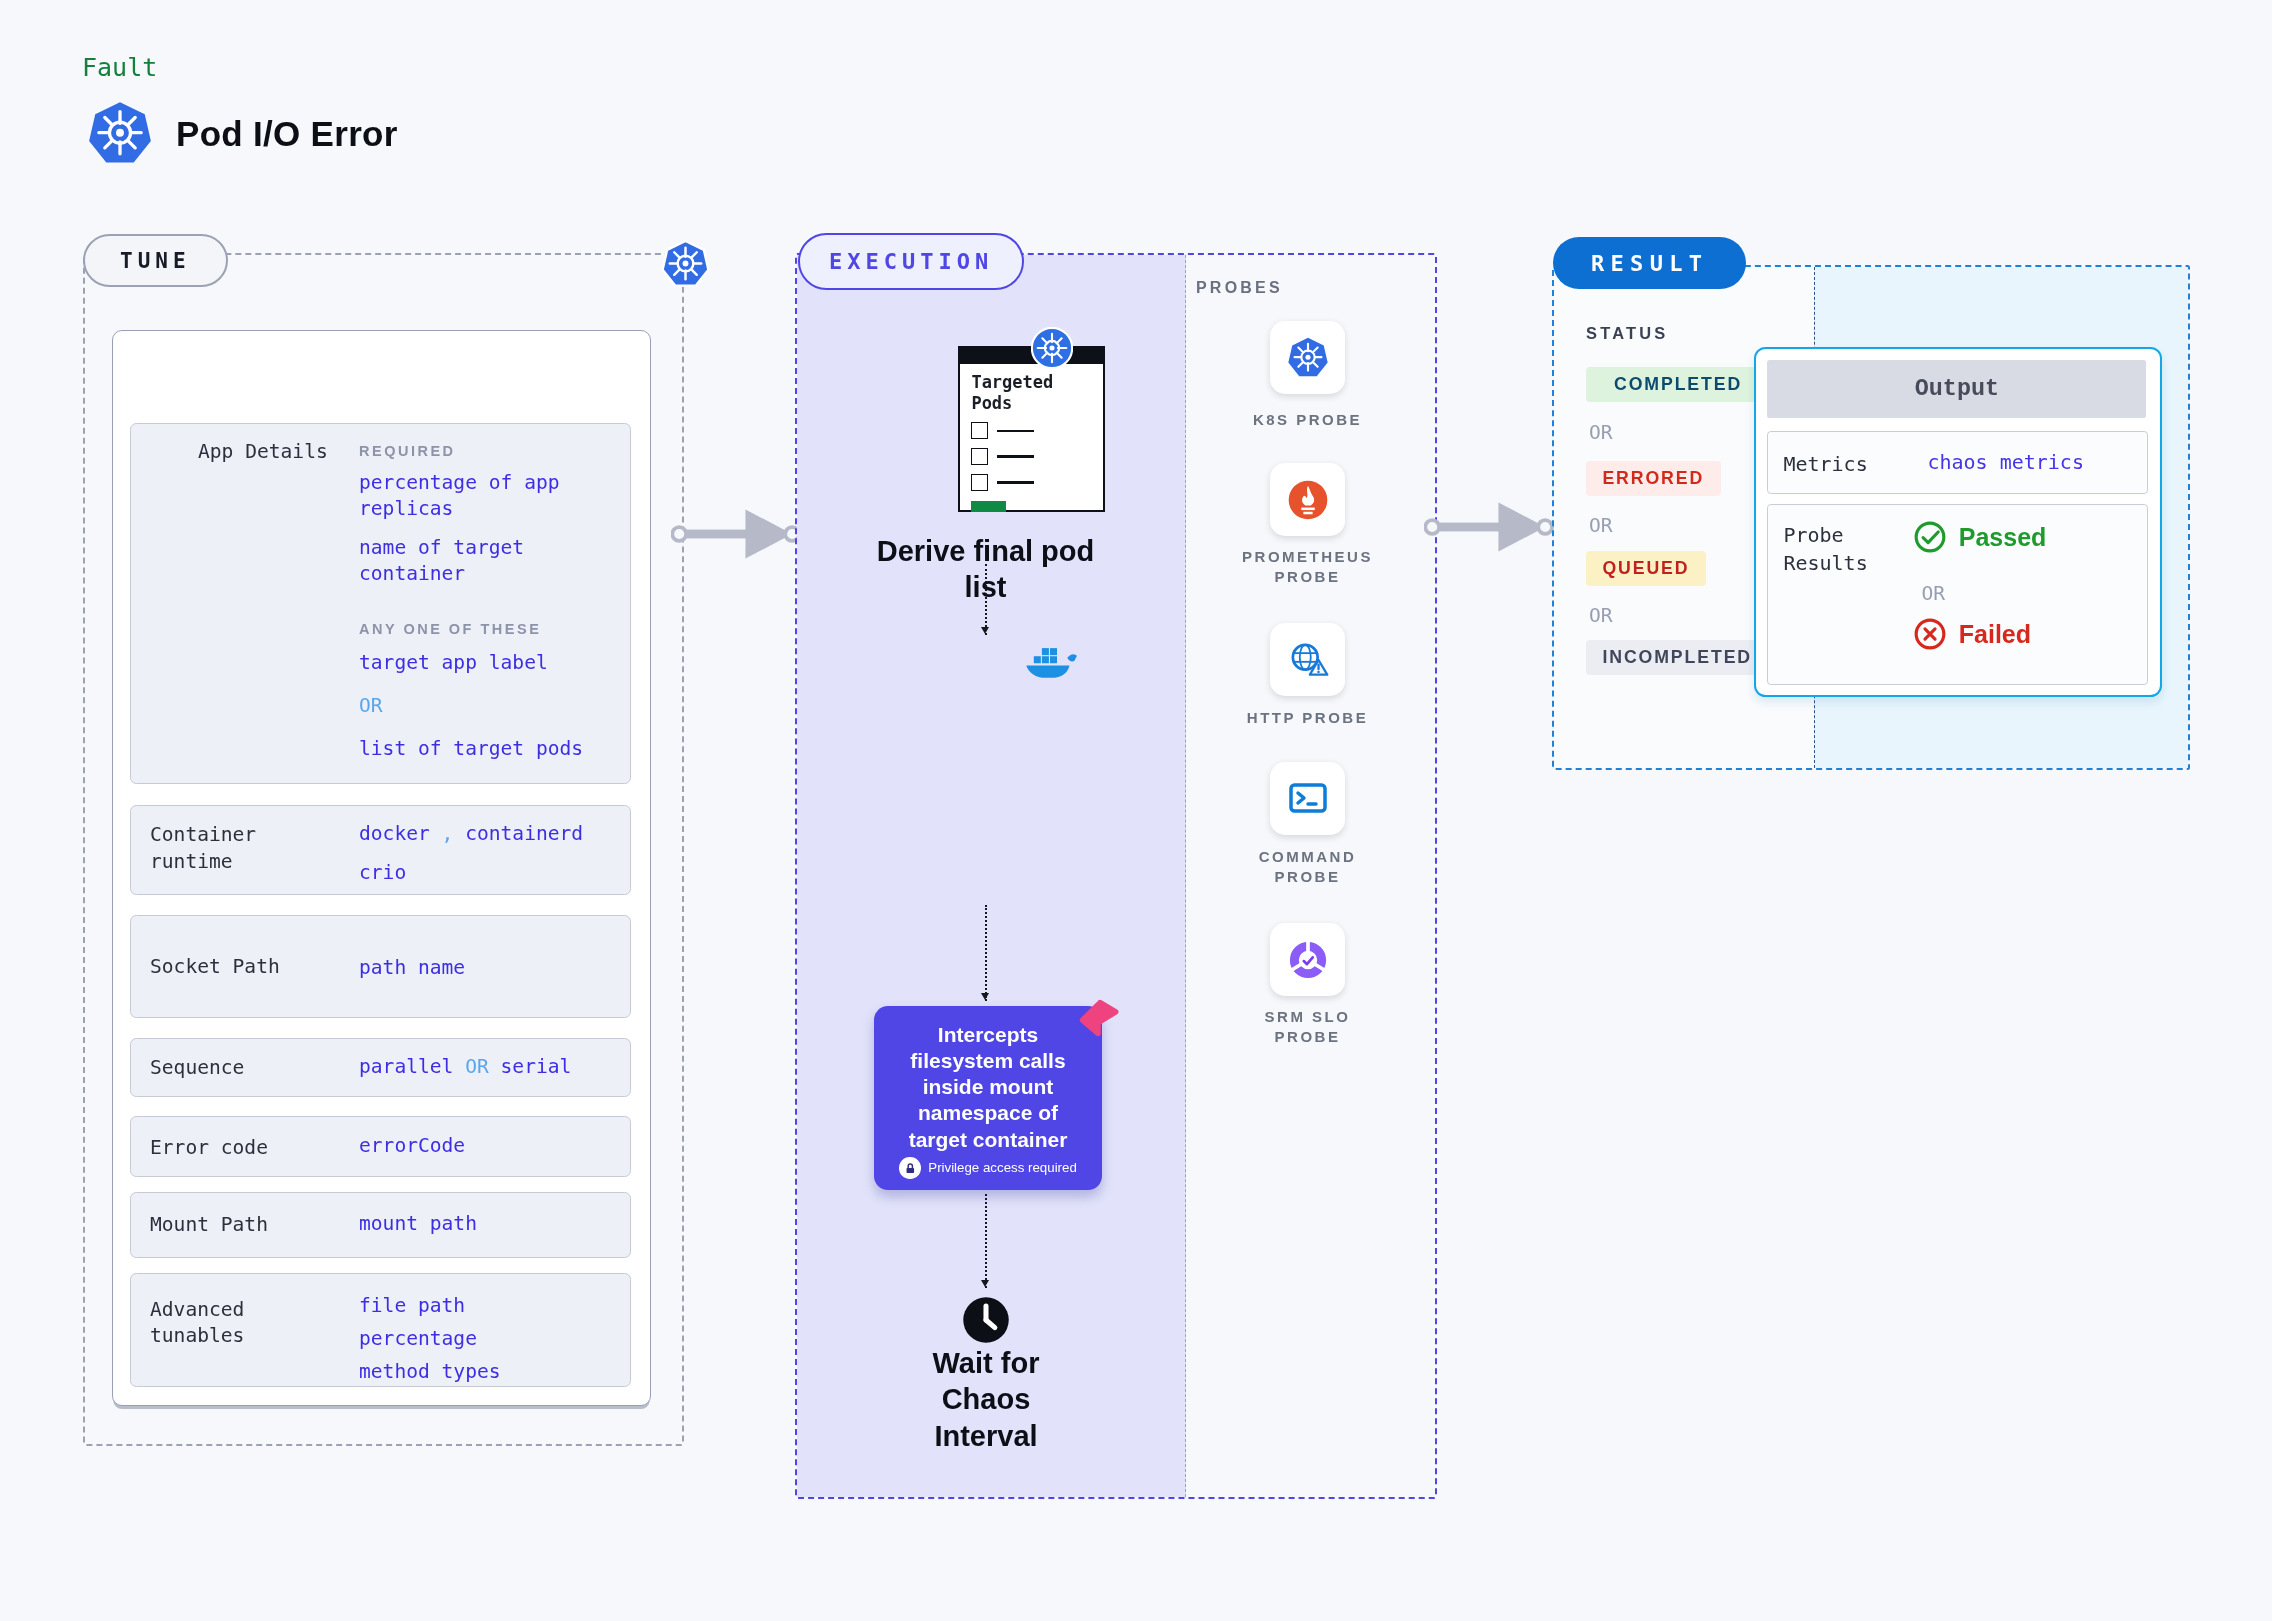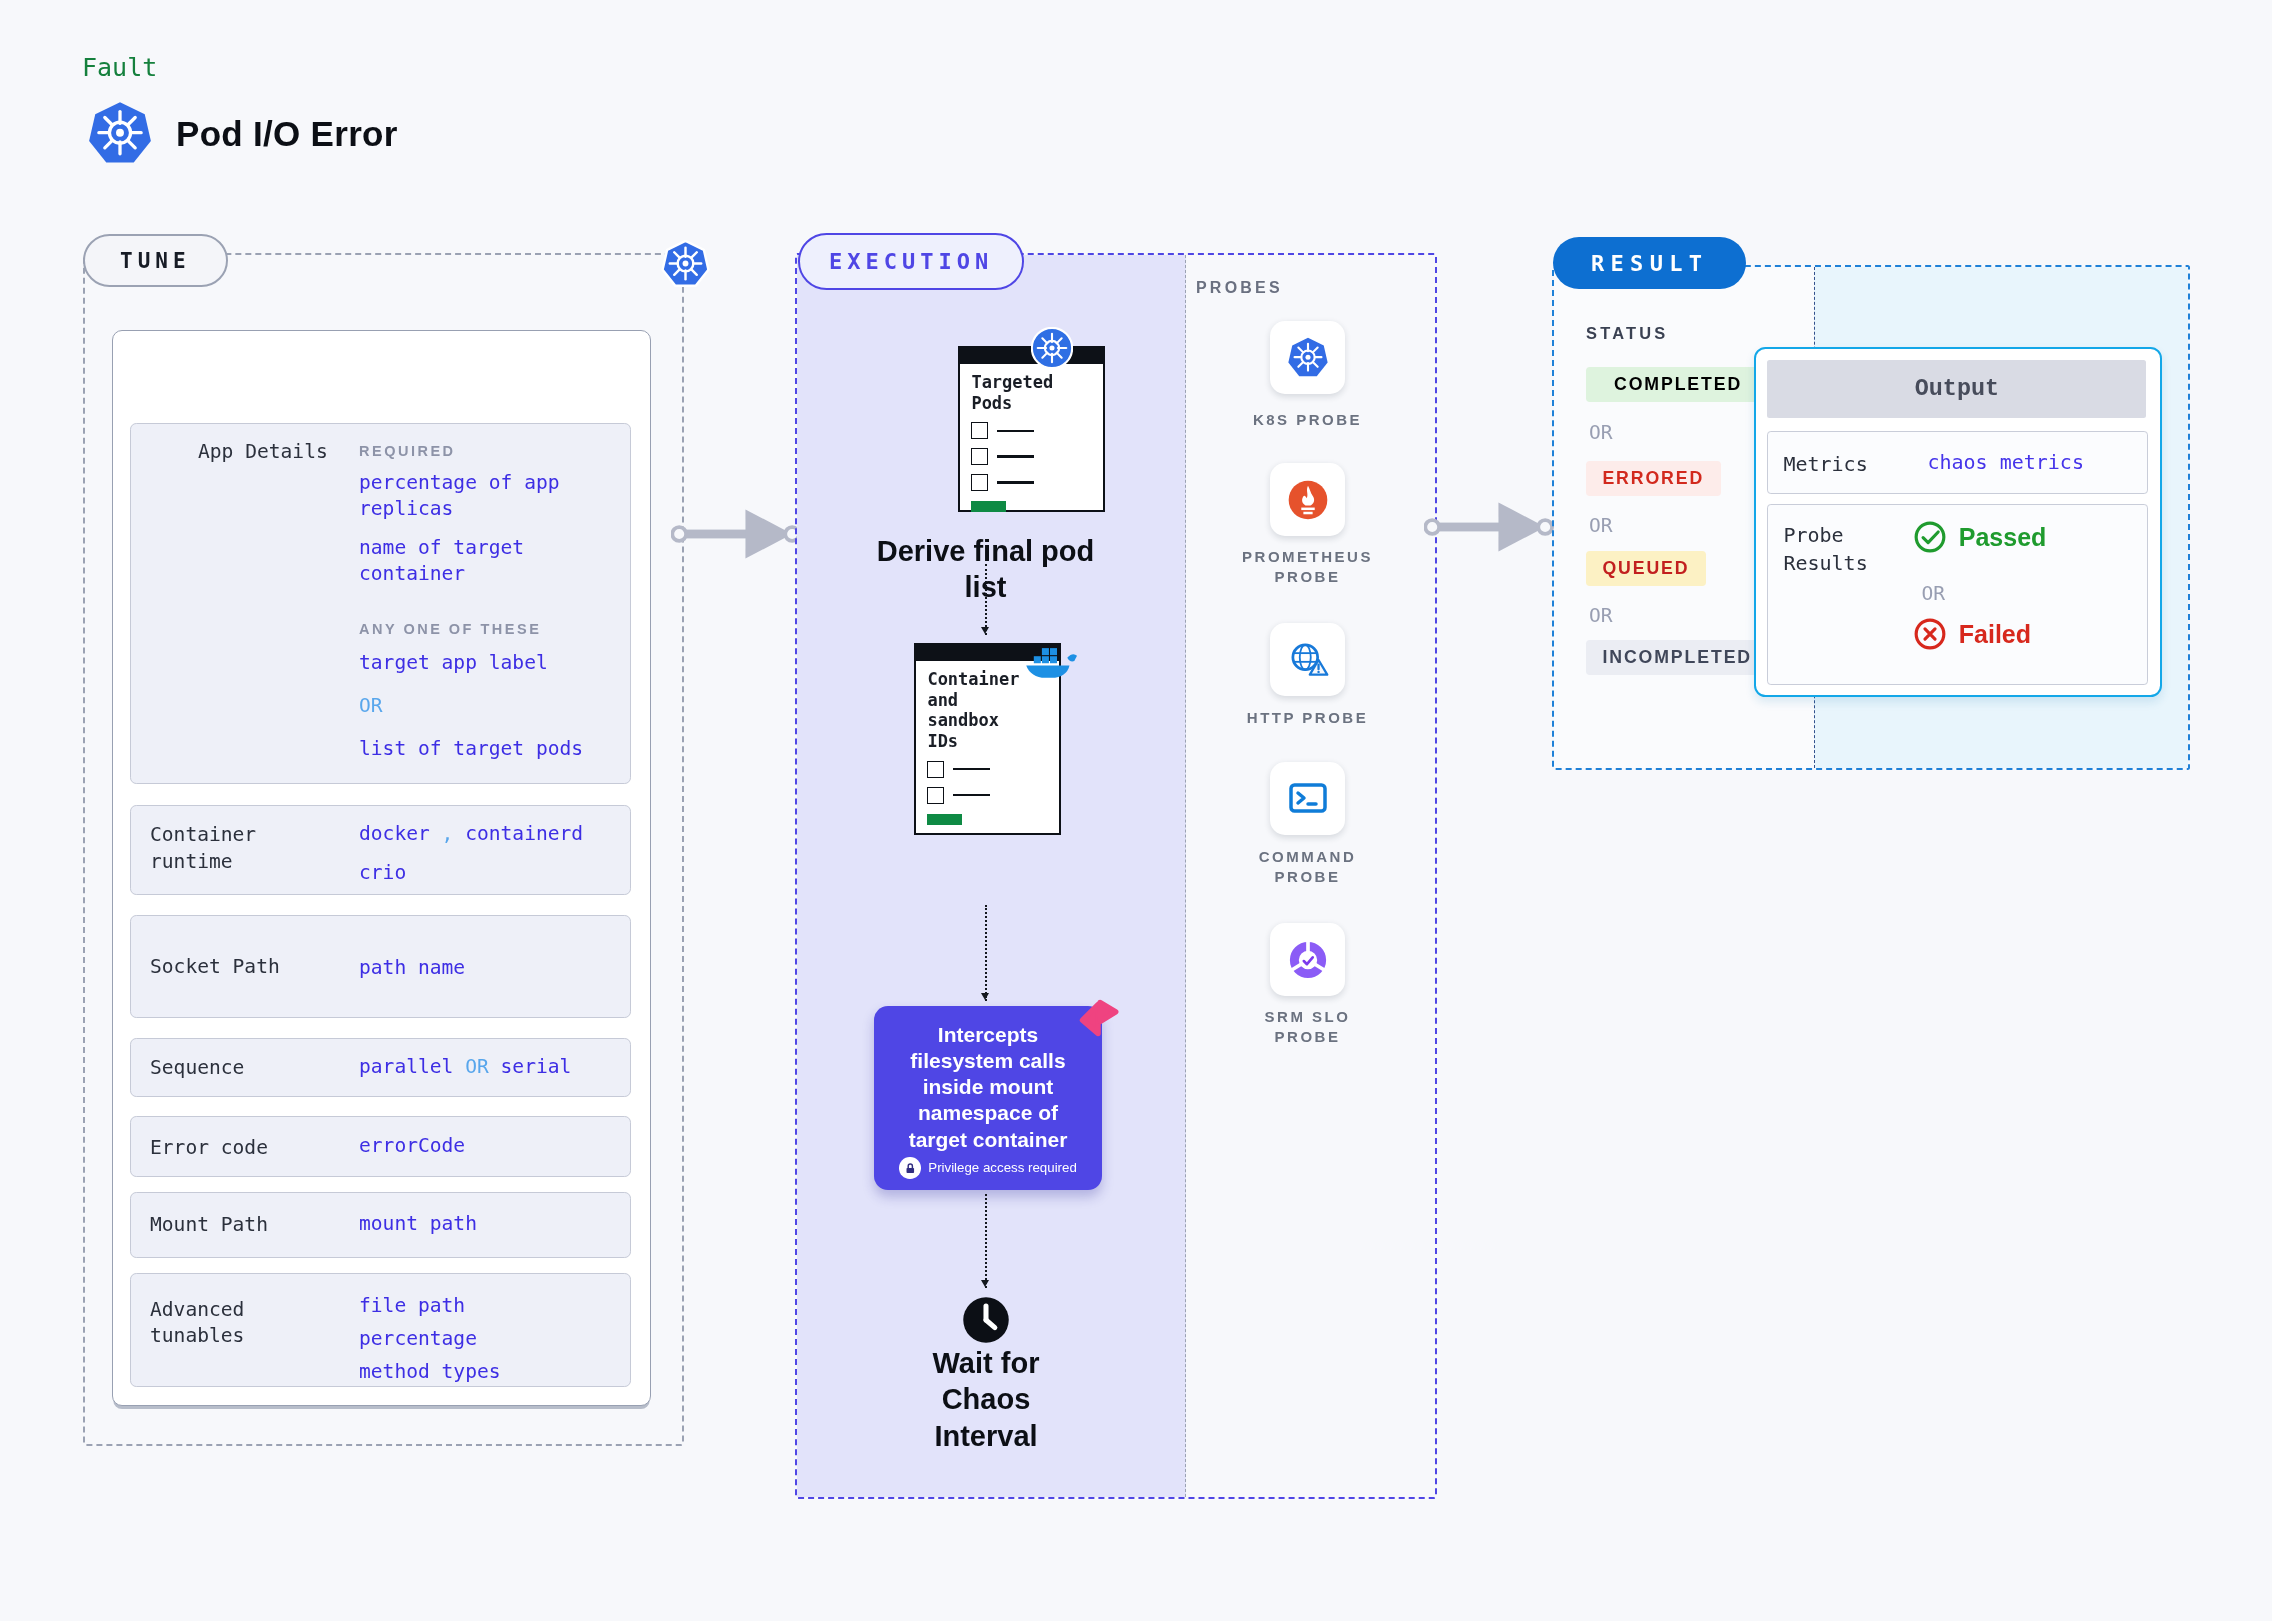--- a/index.html
+++ b/index.html
@@ -71,21 +71,21 @@
   
   .probes-heading{left:1196px;top:279px;font-weight:bold;font-size:16px;letter-spacing:3.2px;color:#6a7080;}
   .probe-card{left:1270px;width:75px;height:73px;background:#fff;border-radius:15px;
               box-shadow:0 2.5px 6.3px rgba(30,41,59,.14);display:flex;align-items:center;justify-content:center;}
   .probe-label{left:1226px;width:163px;text-align:center;font-weight:bold;font-size:15px;
                letter-spacing:2.5px;color:#6b7280;line-height:1.35;}
 
   
   .status-heading{left:1586px;top:324px;font-weight:bold;font-size:16.4px;letter-spacing:3.2px;color:#3a4152;}
   .chip{left:1586px;padding:7px 16.4px;border-radius:3.8px;font-weight:bold;font-size:17.7px;letter-spacing:1.9px;}
-  .chip-completed{background:#def3de;color:#000000;padding-left:28px;}
+  .chip-completed{background:#def3de;color:#0c4a6e;padding-left:28px;}
   .chip-errored{background:#fdecea;color:#d2291d;}
   .chip-queued{background:#fcf1c4;color:#c21f1f;}
   .chip-incompleted{background:#ebedf3;color:#40475a;}
   .status-or{left:1589px;font-family:"DejaVu Sans Mono",monospace;font-size:19.6px;color:#989eb2;}
 
   .output-card{left:1754px;top:347px;width:404px;height:346px;background:#fff;border:2.5px solid #13a7e8;
                border-radius:11.4px;box-shadow:0 5px 10px rgba(23,120,180,.14);}
   .output-header{left:11.4px;top:11.4px;width:379px;height:58px;background:#d9dbe4;border-radius:2.5px;
                  display:flex;align-items:center;justify-content:center;
                  font-family:Liberation Mono, monospace;font-weight:bold;font-size:23.4px;color:#474c5b;}
@@ -227,33 +227,20 @@
       <line x1="27" y1="27" x2="39" y2="39"></line>
         <line x1="73" y1="27" x2="61" y2="39"></line>
       <line x1="27" y1="73" x2="39" y2="61"></line>
         <line x1="73" y1="73" x2="61" y2="61"></line>
     </g>
     <circle cx="50" cy="50" r="6" fill="#fff"></circle>
   </svg>
   <div class="abs node-caption" style="left:859px;top:533px;width:253px;">Derive final pod list</div>
   <div class="abs conn" style="left:985px;top:564px;height:71px;"></div>
 
-  <div class="abs node-card" style="left:914px;top:643px;height:188px;">
-    <div class="node-bar"></div>
-    <div class="node-title" style="width:95px;">Container and sandbox IDs</div>
-    <div class="checkrow">
-        <span class="checkbox"></span>
-        <span class="checkline"></span>
-      </div>
-    <div class="checkrow">
-        <span class="checkbox"></span>
-        <span class="checkline"></span>
-      </div>
-    <div class="greenbar"></div>
-  </div>
   <svg class="abs" style="left:1023px;top:640px;" width="54" height="40" viewBox="0 0 100 72">
     <g fill="#1d90e4">
       <rect x="20" y="29" width="13" height="13"></rect>
         <rect x="35" y="29" width="13" height="13"></rect>
       <rect x="50" y="29" width="13" height="13"></rect>
         <rect x="35" y="14" width="13" height="13"></rect>
       <rect x="50" y="14" width="13" height="13"></rect>
       <path d="M6,46 h80 c-3,14 -15,23 -33,23 h-12 c-17,0 -30,-9 -35,-23 z"></path>
       <path d="M82,32 c7,-8 13,-8 18,-4 l-5,10 c-5,2 -10,0 -13,-6 z"></path>
     </g>

